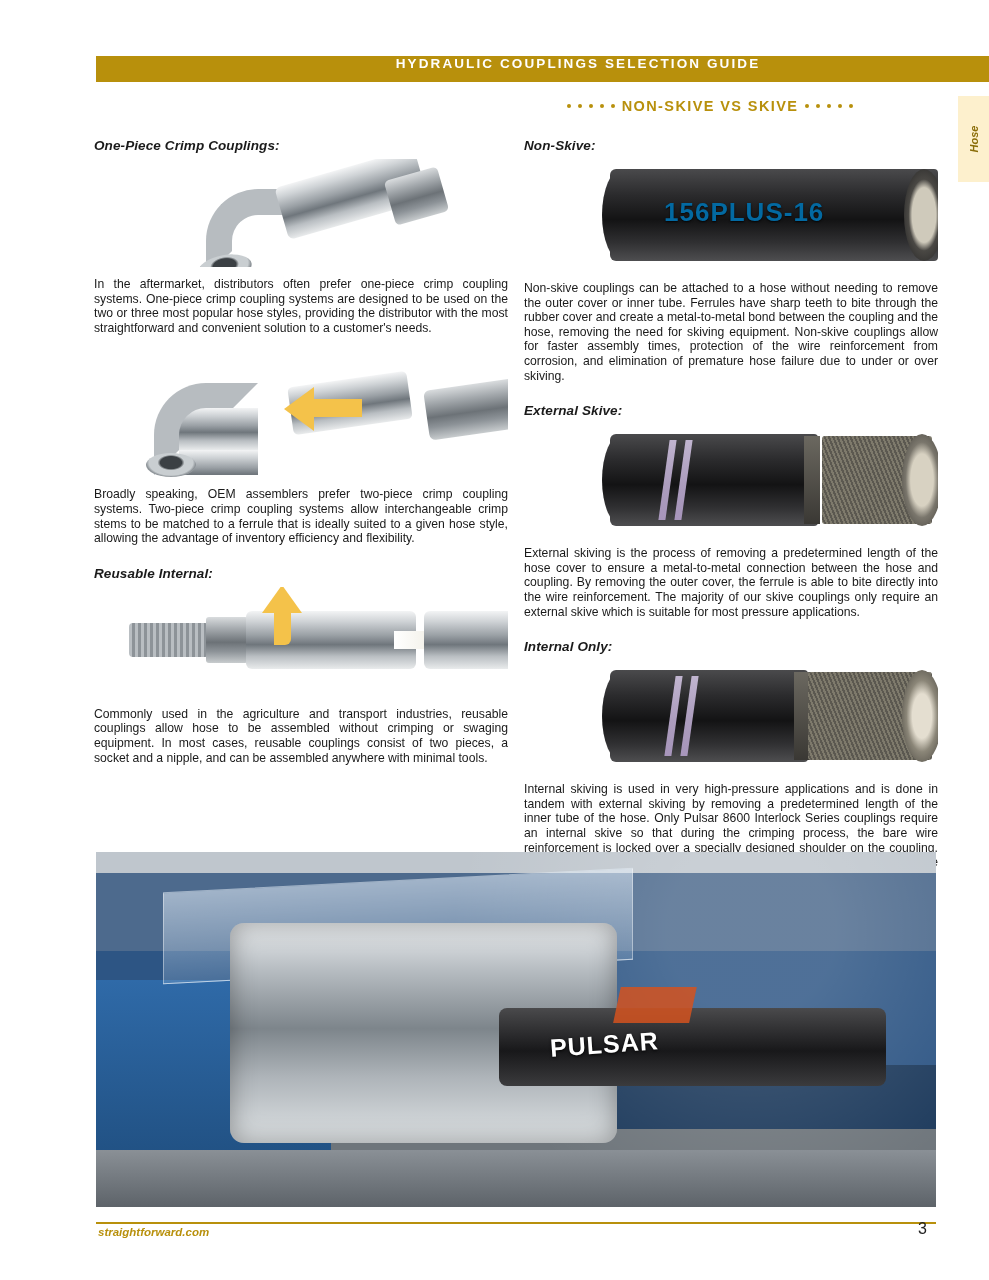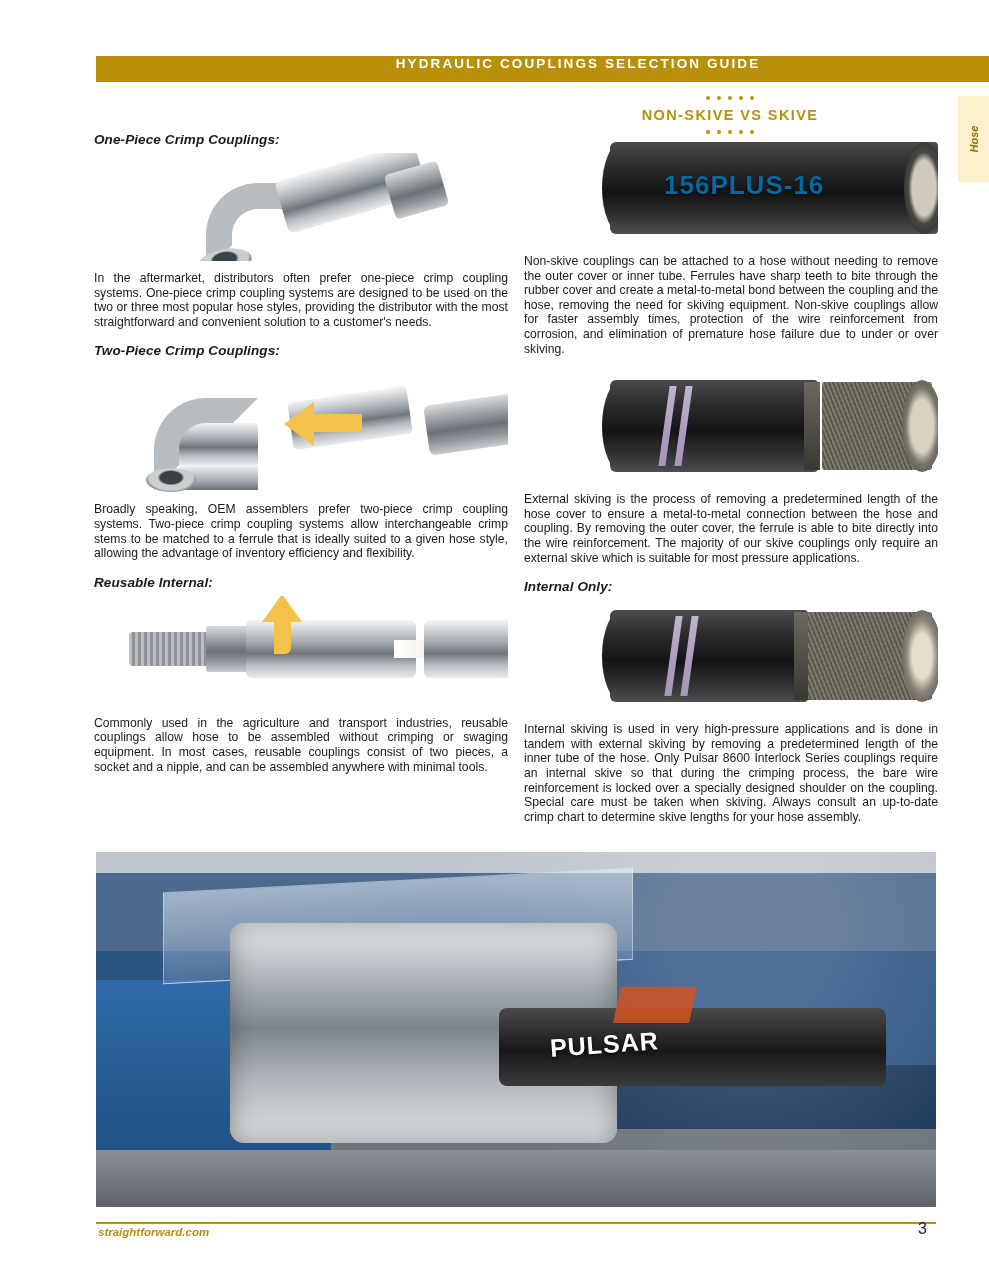--- a/index.html
+++ b/index.html
@@ -41,29 +41,29 @@
     position:absolute; height:20px;
     display:flex; align-items:center; gap:7px;
     font-size:14.5px; font-weight:bold; letter-spacing:1.4px;
     color:#b8900c;
   }
   .sec-head .dots { display:flex; gap:7px; align-items:center; }
   .sec-head .dot { width:4px; height:4px; background:#b8900c; border-radius:50%; }
   .sec-head .txt { white-space:nowrap; }
 
   #sec-left  { left:96px;  top:96px;  width:420px; justify-content:center;}
-  #sec-right { left:520px; top:96px;  width:420px; flex-direction:column;}
+  #sec-right { left:500px; top:96px;  width:420px; justify-content:center;}
 
   
   .col-left  { position:absolute; left:94px;  top:132px; width:414px; }
   .col-right { position:absolute; left:524px; top:132px; width:414px; }
 
   .sub-head {
     font-size:13.5px; font-weight:bold; font-style:italic; color:#1a1a1a;
-    margin:0 0 6px 0; letter-spacing:0.1px;
+    margin:6px 0 6px 0; letter-spacing:0.1px;
   }
   p.body {
     margin:0; font-size:12.2px; line-height:14.6px; color:#1a1a1a;
     text-align:justify; text-justify:inter-word;
   }
   .gap-s { height:10px; }
   .gap-m { height:14px; }
 
   
   .fig { position:relative; width:100%; overflow:hidden; }
@@ -303,21 +303,20 @@
       <div class="bendband metal"></div>
       <div class="ferrule metal"></div>
       <div class="nut metal-dark"></div>
       <div class="tipring"></div>
     </div>
     <div class="gap-s"></div>
     <p class="body">In the aftermarket, distributors often prefer one-piece crimp coupling systems. One-piece crimp coupling systems are designed to be used on the two or three most popular hose styles, providing the distributor with the most straightforward and convenient solution to a customer's needs.</p>
 
     <div class="gap-m"></div>
 
-    <h3 class="sub-head">Two-Piece Crimp Couplings:</h3>
     <div class="fig" id="fig2">
       <div class="bendband2 metal"></div>
       <div class="tipring2"></div>
       <div class="stem metal"></div>
       <div class="ferrule2 metal-dark"></div>
       <div class="arrow-left-tail"></div>
       <div class="arrow-left"></div>
     </div>
     <div class="gap-s"></div>
     <p class="body">Broadly speaking, OEM assemblers prefer two-piece crimp coupling systems. Two-piece crimp coupling systems allow interchangeable crimp stems to be matched to a ferrule that is ideally suited to a given hose style, allowing the advantage of inventory efficiency and flexibility.</p>
@@ -333,31 +332,33 @@
       <div class="socket2 metal"></div>
       <div class="arrow-up-tail"></div>
       <div class="arrow-up"></div>
     </div>
     <div class="gap-s"></div>
     <p class="body">Commonly used in the agriculture and transport industries, reusable couplings allow hose to be assembled without crimping or swaging equipment. In most cases, reusable couplings consist of two pieces, a socket and a nipple, and can be assembled anywhere with minimal tools.</p>
   </div>
 
   <div class="col-right">
 
+    <h3 class="sub-head">Non-Skive:</h3>
     <div class="hosefig">
       <div class="hose-body rubber"></div>
       <div class="hose-end rubber" style="left:78px;"></div>
       <div class="hose-end" style="right:-6px; background:radial-gradient(ellipse at 50% 50%,#cfcabb 0 42%,#4a4844 55%,#1d1d1e 100%);"></div>
       <div class="hose-label">156PLUS-16</div>
     </div>
     <div class="gap-s"></div>
     <p class="body">Non-skive couplings can be attached to a hose without needing to remove the outer cover or inner tube. Ferrules have sharp teeth to bite through the rubber cover and create a metal-to-metal bond between the coupling and the hose, removing the need for skiving equipment. Non-skive couplings allow for faster assembly times, protection of the wire reinforcement from corrosion, and elimination of premature hose failure due to under or over skiving.</p>
 
     <div class="gap-m"></div>
 
+    <h3 class="sub-head">External Skive:</h3>
     <div class="hosefig">
       <div class="hose-body rubber" style="left:86px; right:120px;"></div>
       <div class="hose-end rubber" style="left:78px;"></div>
       <div class="stripe" style="left:140px;"></div>
       <div class="stripe" style="left:156px;"></div>
       <div class="cutring" style="right:118px;"></div>
       <div class="braid" style="right:6px;"></div>
       <div class="hose-end" style="right:-4px; background:radial-gradient(ellipse at 50% 50%,#d8d2c2 0 40%,#7a766c 58%,#3d3b36 100%);"></div>
     </div>
     <div class="gap-s"></div>

